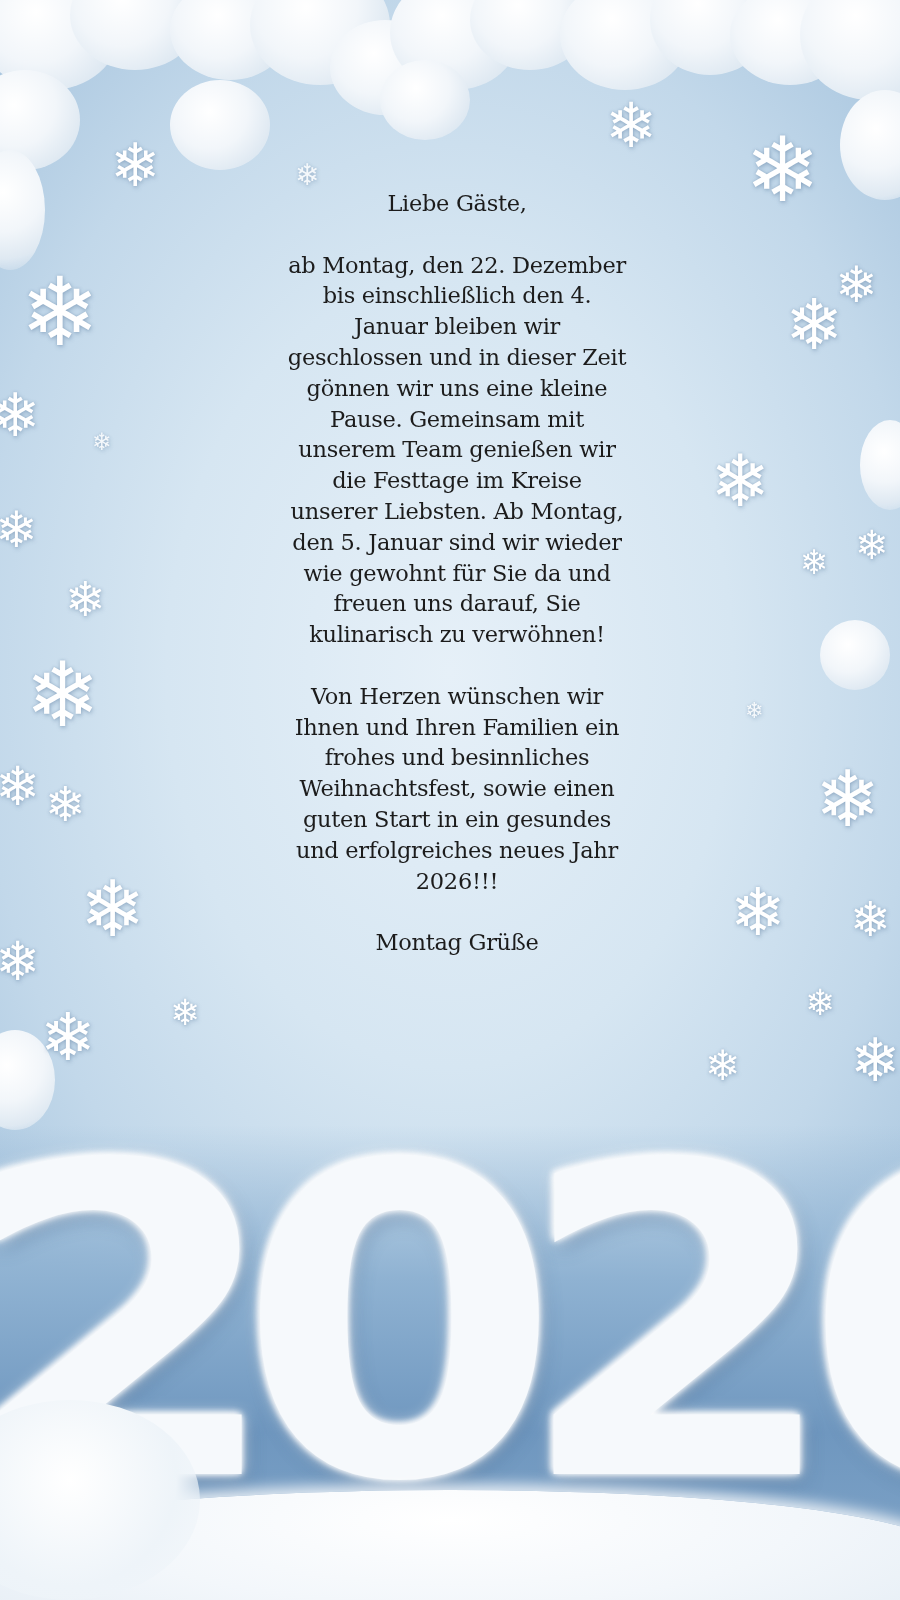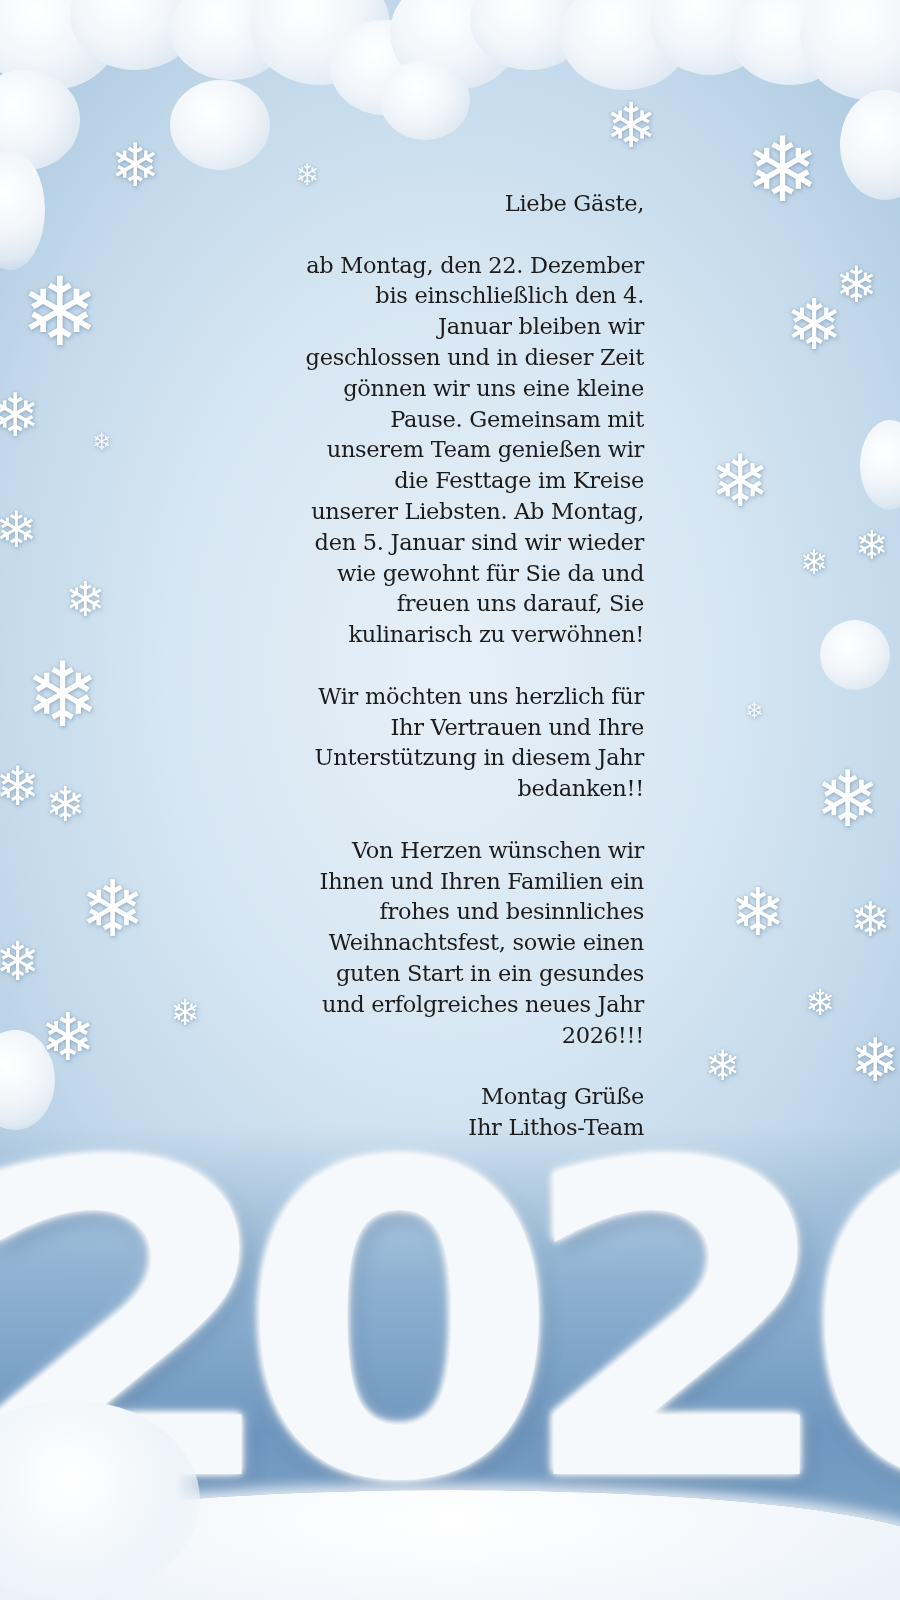--- a/index.html
+++ b/index.html
@@ -93,21 +93,20 @@
       top: 188px;
       text-align: center;
       color: #1c1c1c;
       font-size: 22.5px;
       line-height: 30.8px;
       letter-spacing: -0.3px;
     }
     .message p {
       margin: 0 0 30.8px 0;
       white-space: pre-line;
-      text-align: right;
     }
     .message p.tight {
       margin-bottom: 0;
     }
   </style>
 </head>
 <body>
 
 <div class="card">
 
@@ -182,28 +181,23 @@
 geschlossen und in dieser Zeit
 gönnen wir uns eine kleine
 Pause. Gemeinsam mit
 unserem Team genießen wir
 die Festtage im Kreise
 unserer Liebsten. Ab Montag,
 den 5. Januar sind wir wieder
 wie gewohnt für Sie da und
 freuen uns darauf, Sie
 kulinarisch zu verwöhnen!</p>
-    <p>Wir möchten uns herzlich für
-Ihr Vertrauen und Ihre
-Unterstützung in diesem Jahr
-bedanken!!</p>
     <p>Von Herzen wünschen wir
 Ihnen und Ihren Familien ein
 frohes und besinnliches
 Weihnachtsfest, sowie einen
 guten Start in ein gesundes
 und erfolgreiches neues Jahr
 2026!!!</p>
     <p class="tight">Montag Grüße</p>
-    <p class="tight">Ihr Lithos-Team</p>
   </div>
 
 </div>
 
 </body></html>

